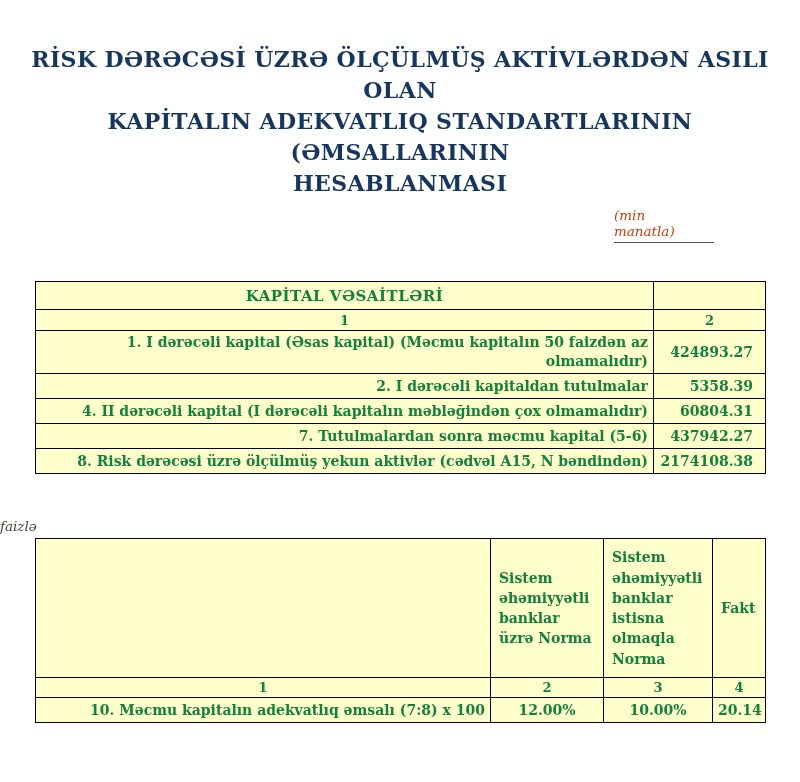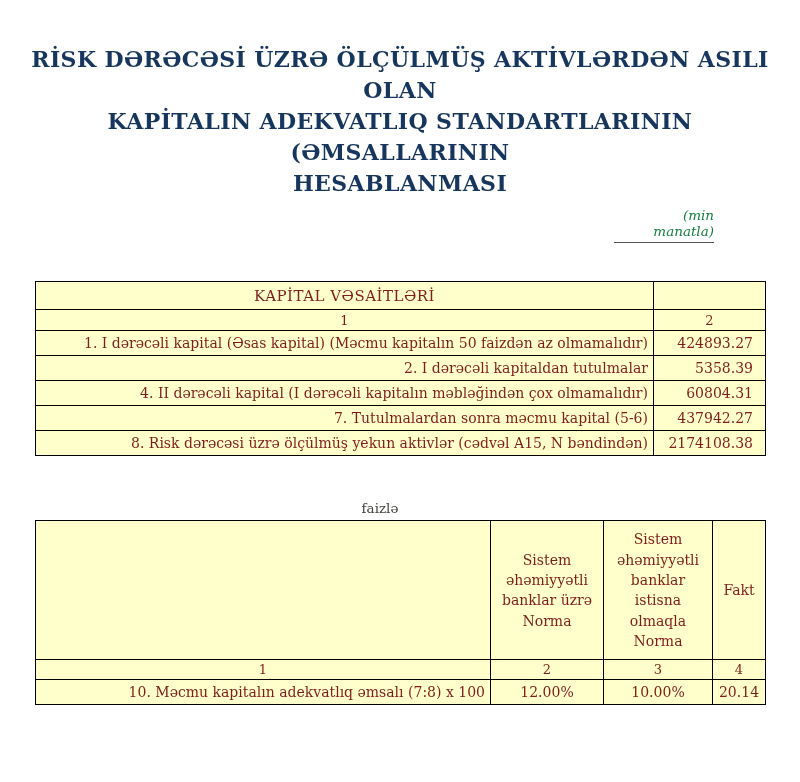--- a/index.html
+++ b/index.html
@@ -21,57 +21,58 @@
     color: #17365D;
     font-size: 22px;
     font-weight: bold;
     line-height: 31px;
     letter-spacing: 0.4px;
   }
 
   .unit-note {
     width: 100px;
     margin: 8px 86px 0 auto;
-    text-align: right;
+    text-align: left;
     font-style: italic;
     font-size: 13.5px;
     line-height: 1.2;
-    color: #15803d;
+    color: #c2410c;
     border-bottom: 1px solid #555;
     padding-bottom: 3px;
   }
 
   table { border-collapse: collapse; table-layout: fixed; }
   td {
     border: 1px solid #000;
     background: #FFFFCC;
-    color: #7f1d1d;
-    font-weight: normal;
+    color: #15803d;
+    font-weight: bold;
     font-size: 14px;
     padding: 2px 5px;
     vertical-align: middle;
   }
   .center { text-align: center; }
   .label-cell { text-align: right; line-height: 1.35; }
   .value-cell { text-align: right; padding-right: 12px; }
 
   .t1 { width: 730px; margin: 38px 0 0 35px; }
   .t1 .table-title-cell { font-size: 15px; height: 28px; letter-spacing: 0.5px; }
   .t1 .colnum-cell { height: 21px; font-size: 13px; padding: 0 4px; }
   .t1 .data-cell { height: 25px; }
 
   .percent-note {
-    text-align: center;
+    text-align: left;
     margin: 44px 40px 4px 0;
+    font-style: italic;
     font-size: 13.5px;
     color: #44443c;
   }
 
   .t2 { width: 730px; margin: 2px 0 0 35px; }
-  .t2 .hdr-cell { height: 139px; text-align: center; line-height: 1.45; padding: 4px 8px; }
+  .t2 .hdr-cell { height: 139px; line-height: 1.45; padding: 4px 8px; }
   .t2 .colnum-cell { height: 20px; font-size: 13px; padding: 0 4px; }
   .t2 .data-cell { height: 25px; }
 </style>
 </head>
 <body>
 
 <div class="page">
 
   <h1 class="title">
     <span>RİSK DƏRƏCƏSİ ÜZRƏ ÖLÇÜLMÜŞ AKTİVLƏRDƏN ASILI OLAN</span><br>

